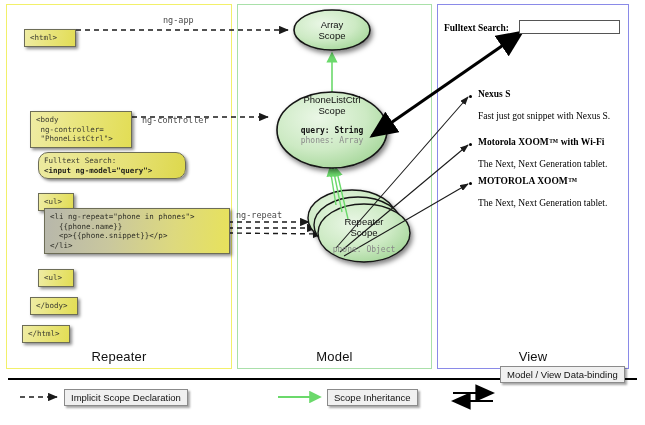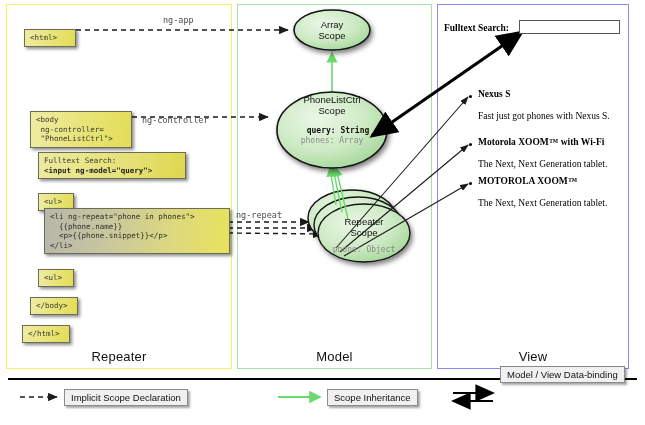--- a/index.html
+++ b/index.html
@@ -16,21 +16,21 @@
                font-size:13px;color:#111;letter-spacing:.2px;}
 
   
   .codebox{position:absolute;box-sizing:border-box;
            border:1px solid #6d6d57;
            font-family:"DejaVu Sans Mono",monospace;
            font-size:7.5px;line-height:9.5px;color:#3b3b30;
            padding:3px 5px;white-space:pre;
            box-shadow:2px 2px 3px rgba(0,0,0,.45);}
   .yel{background:linear-gradient(100deg,#efeca4 0%,#e9e57e 45%,#e2dd55 100%);margin-top:7px;}
-  .yel2{background:linear-gradient(100deg,#eceaa0 0%,#e6e177 60%,#ddd84c 100%);}
+  .yel2{background:linear-gradient(100deg,#eceaa0 0%,#e6e177 60%,#ddd84c 100%);border-radius:10px;}
   .grad-li{background:linear-gradient(95deg,#b7b7ab 0%,#c9c79e 35%,#ddd97e 70%,#e7e25c 100%);
            color:#2e2e26;}
   .codebox b{font-weight:bold;color:#23231c;}
 
   
   .edgelabel{position:absolute;font-family:"DejaVu Sans Mono",monospace;
              font-size:8.5px;color:#4a4a4a;white-space:nowrap;}
 
   
   .view-label{position:absolute;font-family:"Liberation Serif",serif;
@@ -183,33 +183,33 @@
   <div class="edgelabel" style="left:163px;top:15px;">ng-app</div>
   <div class="edgelabel" style="left:142px;top:103px;margin-top:12px;">ng-controller</div>
   <div class="edgelabel" style="left:236px;top:210px;">ng-repeat</div>
 
   <div class="scope-txt scope-title" style="left:302px;top:19px;width:60px;"><span>Array</span>
 <span>Scope</span></div>
 
   <div class="scope-txt scope-title" style="left:282px;top:94px;width:100px;"><span>PhoneListCtrl</span>
 <span>Scope</span></div>
 
-  <div class="scope-txt scope-mono mono-strong" style="left:288px;top:126px;width:100px;">query: String</div>
+  <div class="scope-txt scope-mono mono-strong" style="left:282px;top:126px;width:100px;">query: String</div>
   <div class="scope-txt scope-mono mono-dim" style="left:282px;top:136px;width:100px;">phones: Array</div>
 
   <div class="scope-txt scope-title" style="left:322px;top:216px;width:84px;"><span>Repeater</span>
 <span>Scope</span></div>
   <div class="scope-txt scope-mono mono-dim" style="left:318px;top:245px;width:92px;">phone: Object</div>
 
   <div class="view-label" style="left:444px;top:23px;">Fulltext Search:</div>
   <input class="view-input" style="left: 519px; top: 20px; width: 101px; height: 14px; font-size: 9px; padding: 0px 2px;" value="">
 
   <div class="bullet" style="left:469px;top:95px;"></div>
   <div class="phone-item phone-name" style="left:478px;top:89px;">Nexus S</div>
-  <div class="phone-item" style="left:478px;top:111px;">Fast just got phones with Nexus S.</div>
+  <div class="phone-item" style="left:478px;top:111px;">Fast just got snippet with Nexus S.</div>
 
   <div class="bullet" style="left:469px;top:143px;"></div>
   <div class="phone-item phone-name" style="left:478px;top:137px;">Motorola XOOM™  with Wi-Fi</div>
   <div class="phone-item" style="left:478px;top:159px;">The Next, Next Generation tablet.</div>
 
   <div class="bullet" style="left:469px;top:182px;"></div>
   <div class="phone-item phone-name" style="left:478px;top:176px;">MOTOROLA XOOM™</div>
   <div class="phone-item" style="left:478px;top:198px;">The Next, Next Generation tablet.</div>
 
   <div id="legend-rule"></div>

